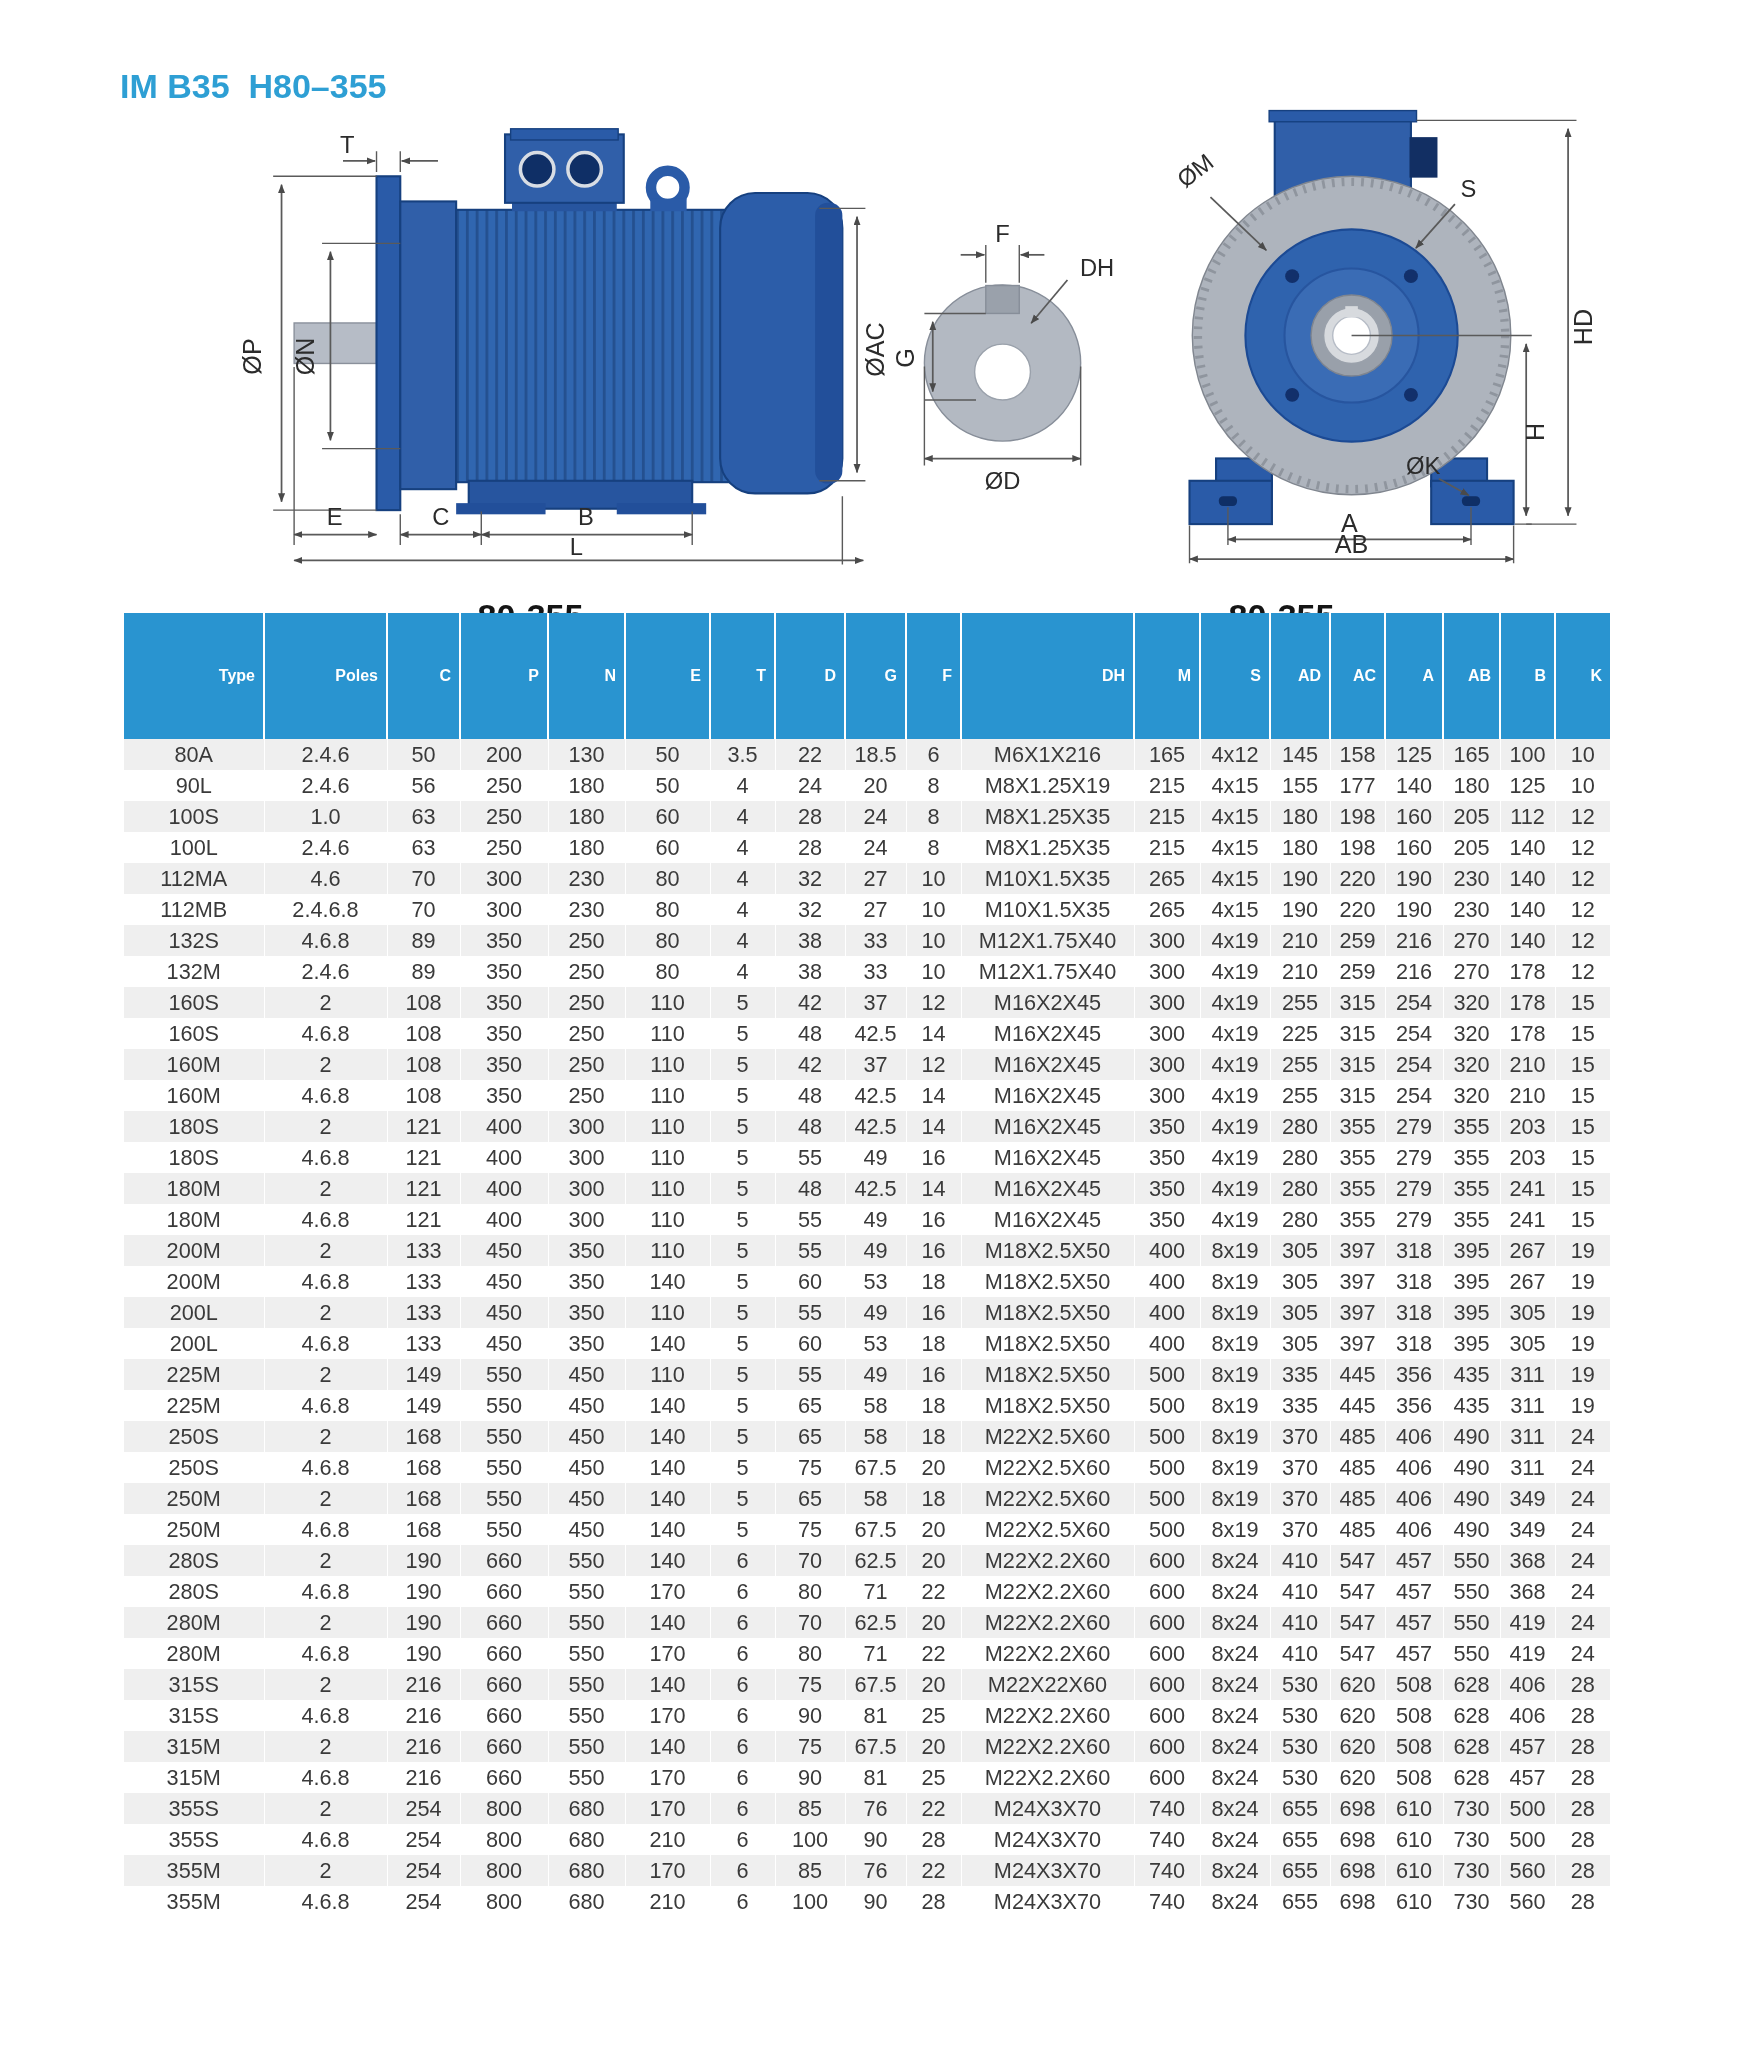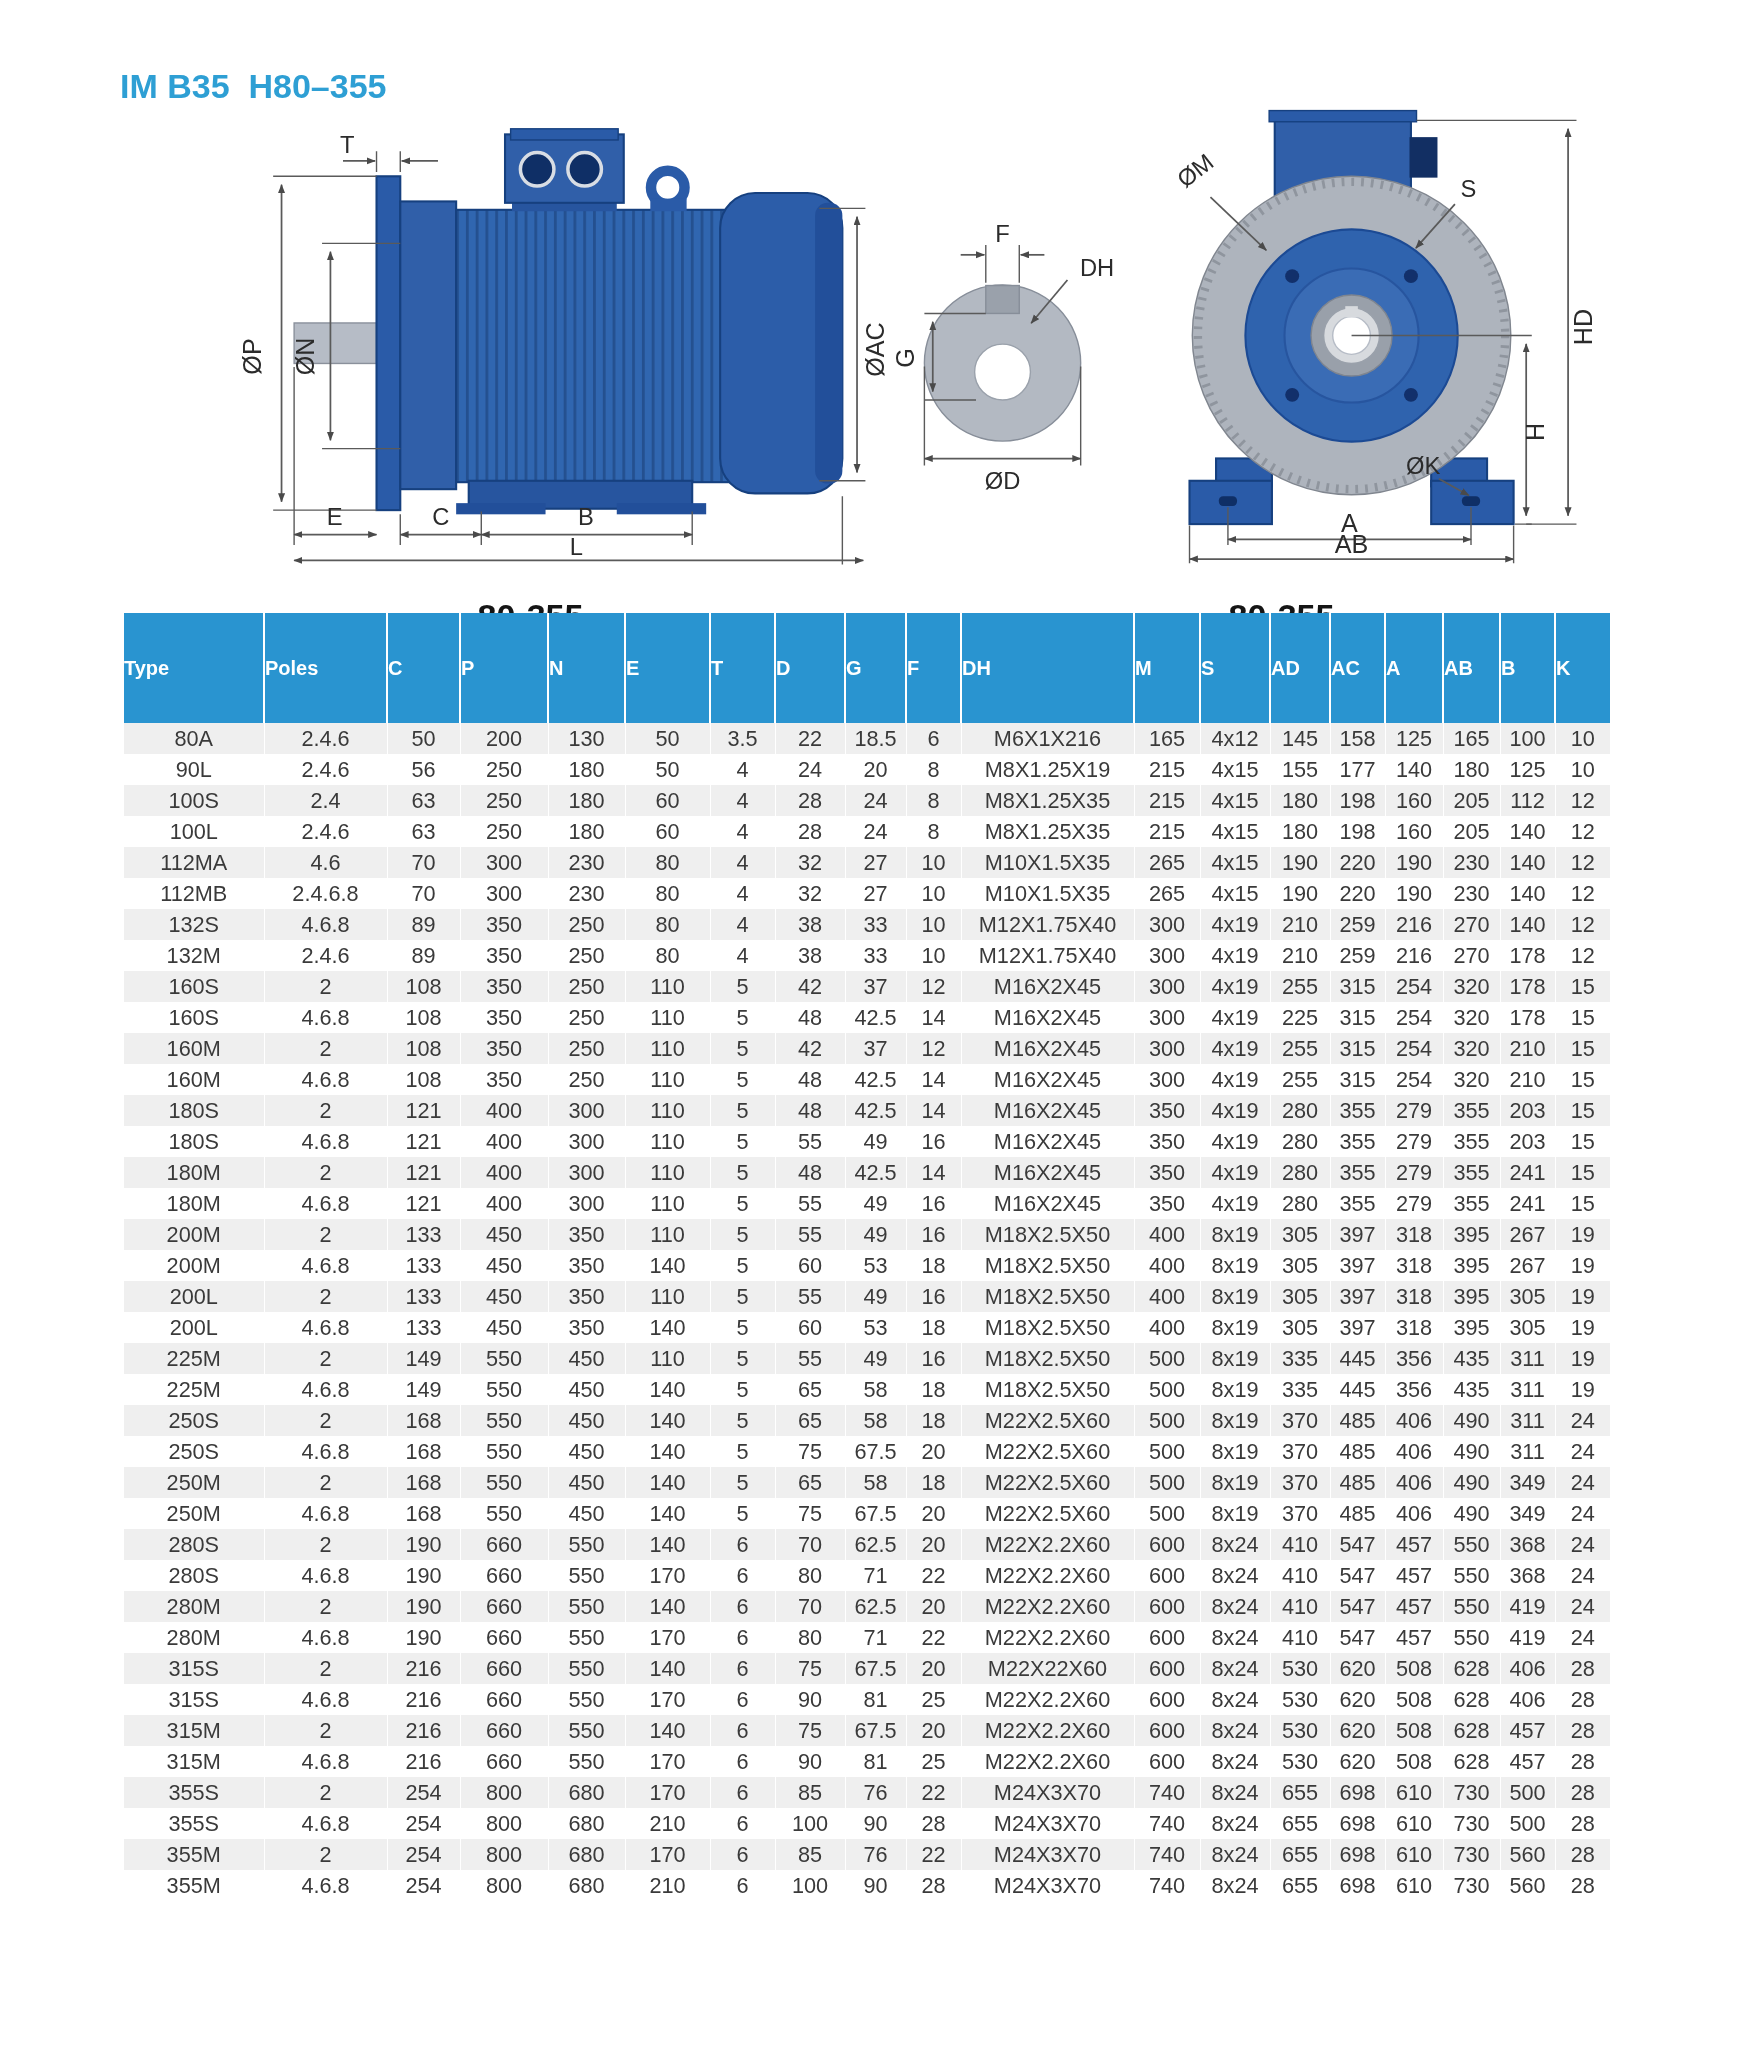--- a/index.html
+++ b/index.html
@@ -15,22 +15,22 @@
   .caption.c-right{left:1142px;}
   .figsvg{position:absolute;}
   #fig-side{left:231px;top:126px;}
   #fig-shaft{left:894px;top:206px;}
   #fig-front{left:1149px;top:105px;}
   svg text{font-family:"Liberation Sans",sans-serif;fill:#2b2b2b;}
   .dimtxt{font-size:34px;}
   .dimtxt2{font-size:36px;}
   table.dims{position:absolute;left:124px;top:613px;width:1486px;border-collapse:collapse;
          table-layout:fixed;}
-  table.dims th{background:#2994d0;color:#ffffff;font-size:20px;font-weight:bold;
-         height:110px;border-right:2.8px solid #ffffff;text-align:left;padding:0;}
+  table.dims th{background:#2994d0;color:#ffffff;font-size:16px;font-weight:bold;
+         height:110px;border-right:2.8px solid #ffffff;text-align:right;padding:8px;}
   table.dims th:last-child{border-right:none;}
   table.dims td{height:31px;font-size:21.7px;color:#3a3a3a;text-align:center;padding:0;
          border-right:1.4px solid #ffffff;white-space:nowrap;overflow:hidden;}
   table.dims td:last-child{border-right:none;}
   table.dims tbody tr:nth-child(odd){background:#efefef;}
   table.dims tbody tr:nth-child(even){background:#ffffff;}
 </style>
 </head>
 <body>
 
@@ -248,21 +248,21 @@
           <td>4x15</td>
           <td>155</td>
           <td>177</td>
           <td>140</td>
           <td>180</td>
           <td>125</td>
           <td>10</td>
         </tr>
         <tr>
           <td>100S</td>
-          <td>2.4</td>
+          <td>1.0</td>
           <td>63</td>
           <td>250</td>
           <td>180</td>
           <td>60</td>
           <td>4</td>
           <td>28</td>
           <td>24</td>
           <td>8</td>
           <td>M8X1.25X35</td>
           <td>215</td>

